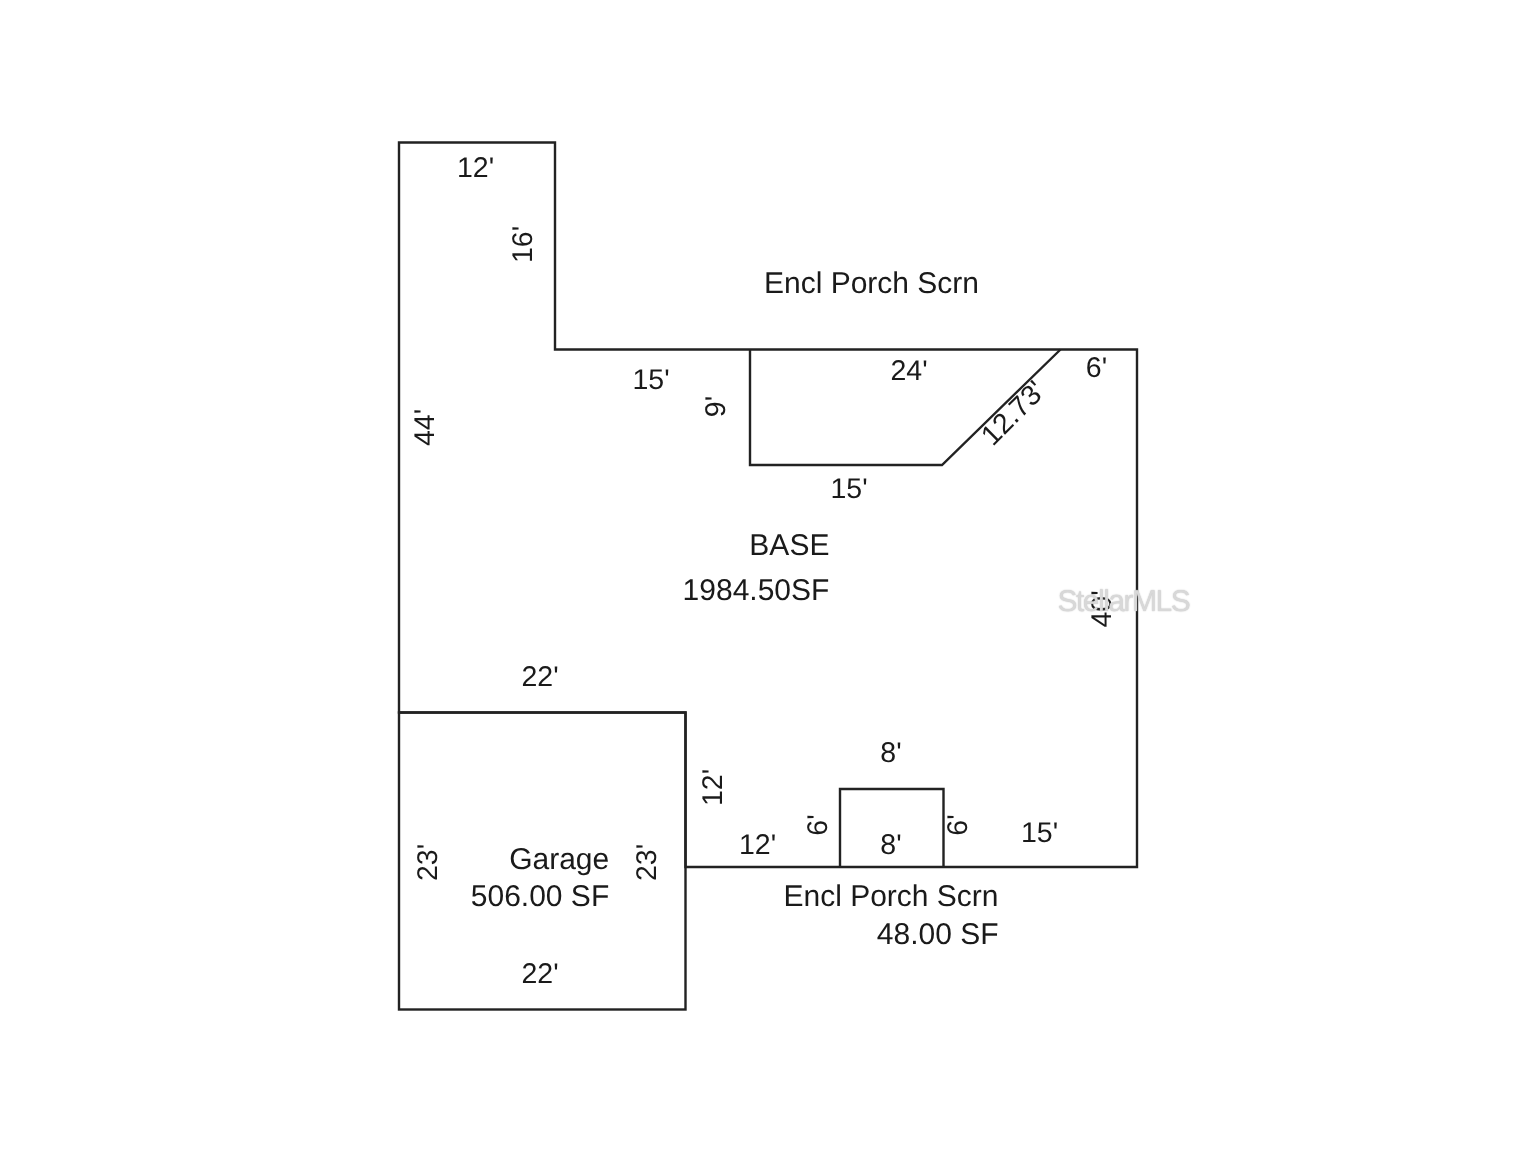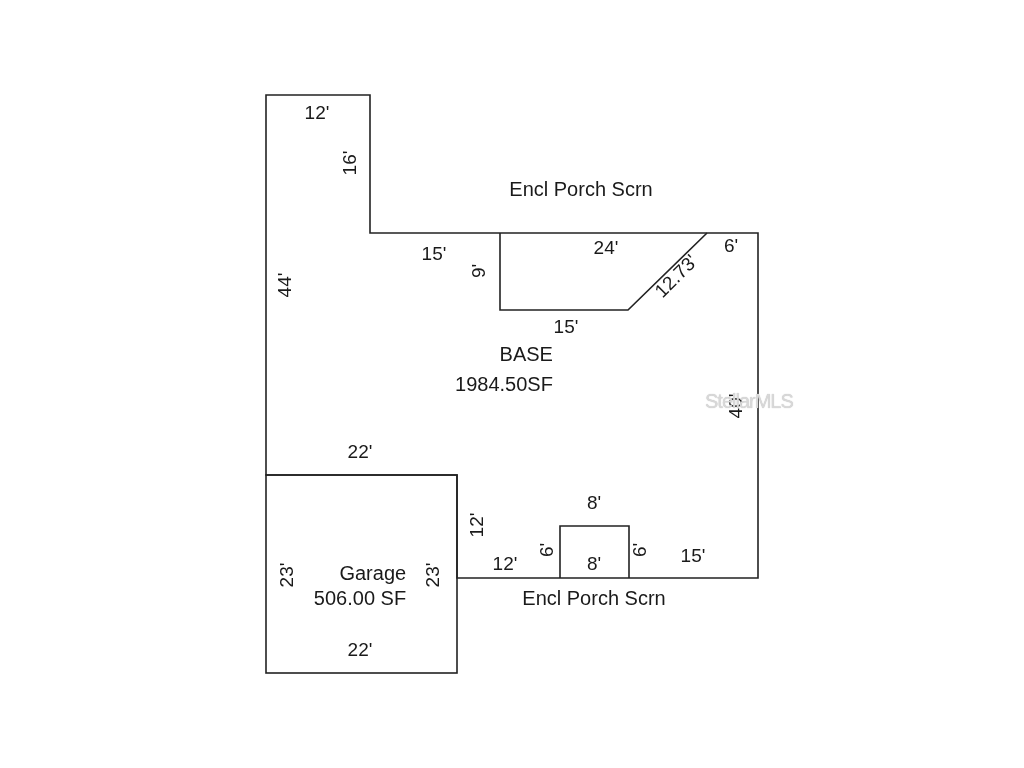--- a/index.html
+++ b/index.html
@@ -35,34 +35,35 @@
 
 <div class="area" style="left:581px;top:177px;">
   <div>Encl Porch Scrn</div>
 </div>
 <div class="lbl c" style="left:606px;top:238px;">24'</div>
 <div class="lbl rot" style="left:478px;top:271px;">9'</div>
 <div class="lbl c" style="left:566px;top:317px;">15'</div>
 <div class="lbl" style="left:676px;top:276px;transform:translate(-50%,-50%) rotate(-45deg);">12.73'</div>
 <div class="lbl c" style="left:731px;top:236px;">6'</div>
 
-<div class="area" style="left:504px;top:339px;line-height:30px;">
+<div class="area" style="left:504px;top:349px;line-height:30px;">
   <div>BASE</div>
   <div>1984.50SF</div>
 </div>
 
 <div class="watermark" style="left:705px;top:373px;margin-top:17px;">StellarMLS</div>
 
 <div class="area" style="left:360px;top:561px;">
   <div>Garage</div>
   <div>506.00 SF</div>
 </div>
 <div class="lbl rot" style="left:286px;top:575px;">23'</div>
 <div class="lbl rot" style="left:432px;top:575px;">23'</div>
 <div class="lbl c" style="left:360px;top:640px;">22'</div>
 
 <div class="lbl c" style="left:594px;top:493px;">8'</div>
 <div class="lbl c" style="left:594px;top:554px;">8'</div>
 <div class="lbl rot" style="left:546px;top:550px;">6'</div>
 <div class="lbl rot" style="left:639px;top:550px;">6'</div>
 <div class="area" style="left:594px;top:586px;">
   <div>Encl Porch Scrn</div>
+  <div>48.00 SF</div>
 </div>
 
 </body></html>

